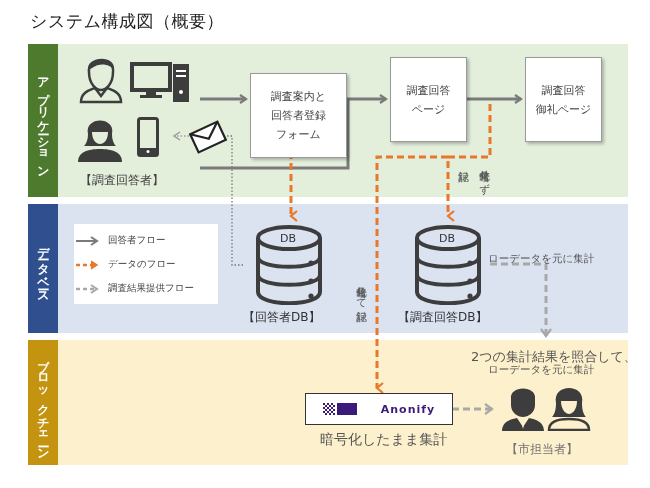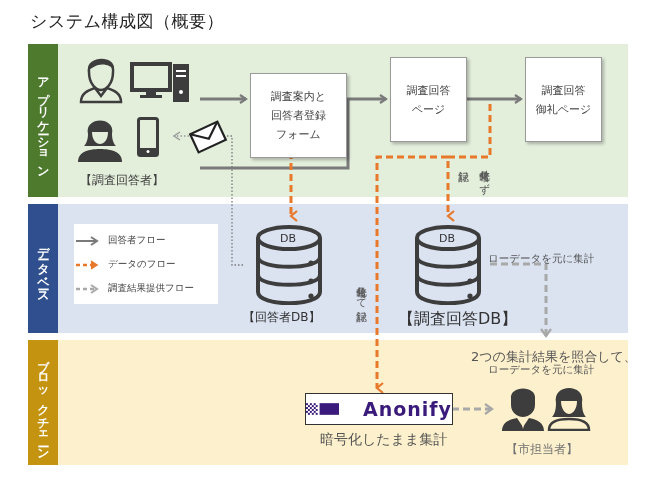--- a/index.html
+++ b/index.html
@@ -20,21 +20,21 @@
   .box-thanks { left:525px; top:57px; width:75px; height:83px; }
 
   .txt { position:absolute; font-size:11px; color:#444; white-space:nowrap; }
   .vtxt { position:absolute; font-size:10.5px; color:#555; writing-mode:vertical-rl; text-orientation:upright; line-height:13px; }
 
   .legend { position:absolute; left:74px; top:224px; width:144px; height:80px; background:#fff; }
   .legend-row { position:absolute; left:2px; font-size:9.5px; color:#444; display:flex; align-items:center; }
   .legend-row svg { margin-right:8px; }
 
   .anonify { position:absolute; left:305px; top:393px; width:146px; height:30px; background:#fff; border:1px solid #333; display:flex; align-items:center; justify-content:center; }
-  .anonify-text { font-weight:bold; font-size:19px; color:#3a1a7a; letter-spacing:1px; margin-left:24px; font-family:"DejaVu Sans", sans-serif; }
+  .anonify-text { font-weight:bold; font-size:11px; color:#3a1a7a; letter-spacing:1px; margin-left:24px; font-family:"DejaVu Sans", sans-serif; }
   svg.overlay { position:absolute; left:0; top:0; }
   .icon { position:absolute; }
 </style>
 </head>
 <body>
 
 <div class="title">システム構成図（概要）</div>
 
 <div class="band app-band"></div>
 <div class="band-label app-label">アプリケーション</div>
@@ -156,21 +156,21 @@
 <svg class="icon" style="left:413px;top:225px" width="70" height="80" viewBox="0 0 70 80">
   <ellipse cx="35" cy="13" rx="31" ry="11" fill="none" stroke="#3d3d3d" stroke-width="4"></ellipse>
   <path d="M4,13 L4,67 C4,82 66,82 66,67 L66,13" fill="none" stroke="#3d3d3d" stroke-width="4"></path>
   <path d="M4,32 C4,45 66,45 66,32" fill="none" stroke="#3d3d3d" stroke-width="4"></path>
   <path d="M4,50 C4,63 66,63 66,50" fill="none" stroke="#3d3d3d" stroke-width="4"></path>
   <circle cx="57" cy="38" r="2.6" fill="#3d3d3d"></circle>
     <circle cx="57" cy="56" r="2.6" fill="#3d3d3d"></circle>
     <circle cx="57" cy="71" r="2.6" fill="#3d3d3d"></circle>
 </svg>
 <div class="txt" style="left:439px;top:232px;font-size:11px;color:#333">DB</div>
-<div class="txt" style="left:398px;top:309px;font-size:16px;color:#333">【調査回答DB】</div>
+<div class="txt" style="left:398px;top:309px;font-size:12px;color:#333">【調査回答DB】</div>
 
 <div class="txt" style="left:488px;top:252px;font-size:10.5px;color:#555">ローデータを元に集計</div>
 
 <div class="vtxt" style="left:355px;top:279px">暗号化して記録</div>
 
 <div class="anonify">
   <svg width="34" height="12" viewBox="0 0 34 12">
     <g fill="#3a1a7a">
       <rect x="0" y="0" width="2" height="2"></rect>
         <rect x="4" y="0" width="2" height="2"></rect>

